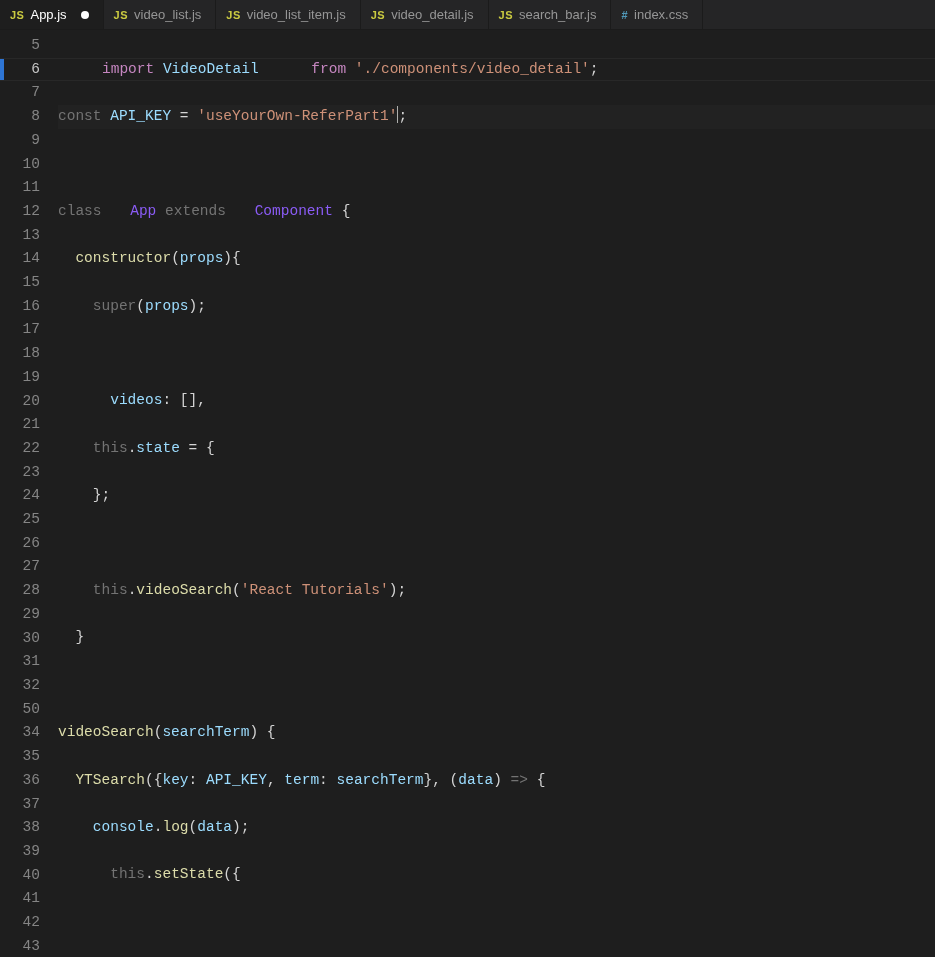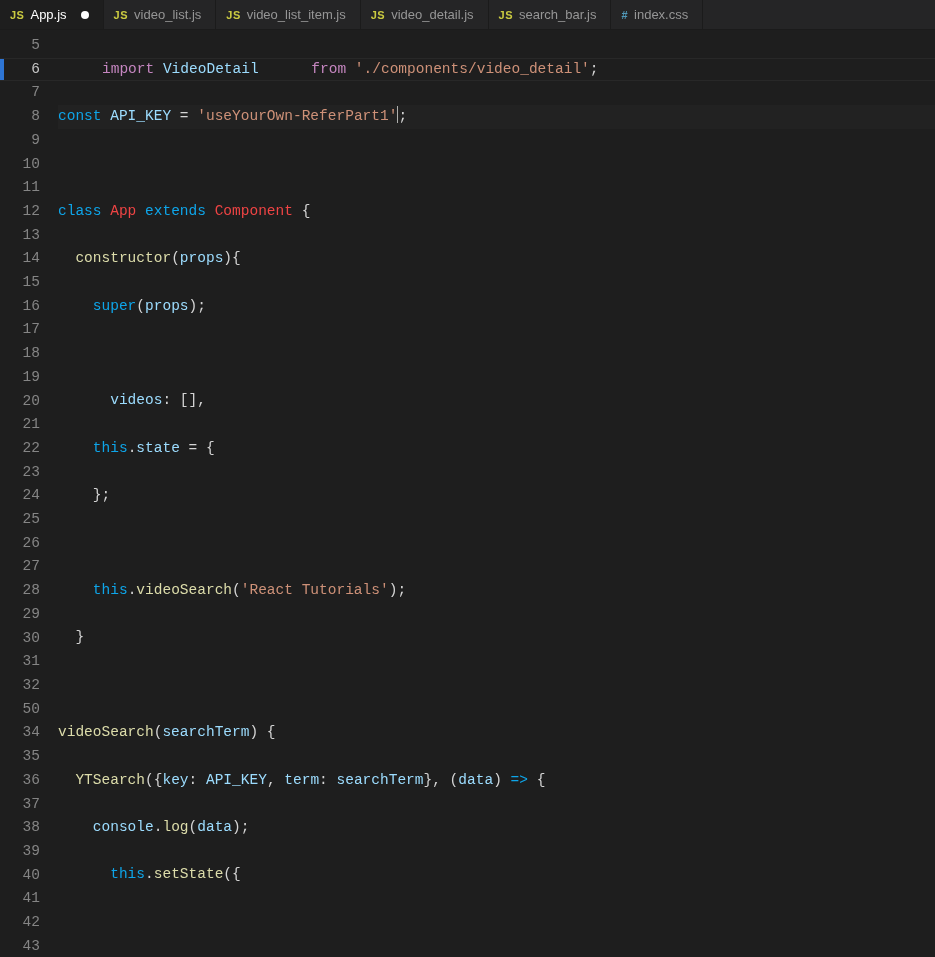--- a/index.html
+++ b/index.html
@@ -68,24 +68,24 @@
   .code {
     flex: 1;
     padding-top: 4px;
     line-height: 23.7px;
     white-space: pre;
     position: relative;
   }
   .line { display: block; height: 23.7px; }
   .line.current { background: rgba(255,255,255,0.02); }
   
-  .kw   { color: #0ea5e9; }      
+  .kw   { color: #737373; }      
   .kwc  { color: #c586c0; margin-left: 44px; }      
   .fn   { color: #dcdcaa; }      
-  .cls  { color: #ef4444; }      
+  .cls  { color: #8b5cf6; margin-left: 20px; }      
   .str  { color: #ce9178; }      
   .var  { color: #9cdcfe; }      
   .op   { color: #d4d4d4; }
   .cursor-bar {
     position:absolute;
     left:0;
     top: calc(4px + 23.7px * 1);
     width:4px;
     height:23.7px;
     background:#2e75d4;

